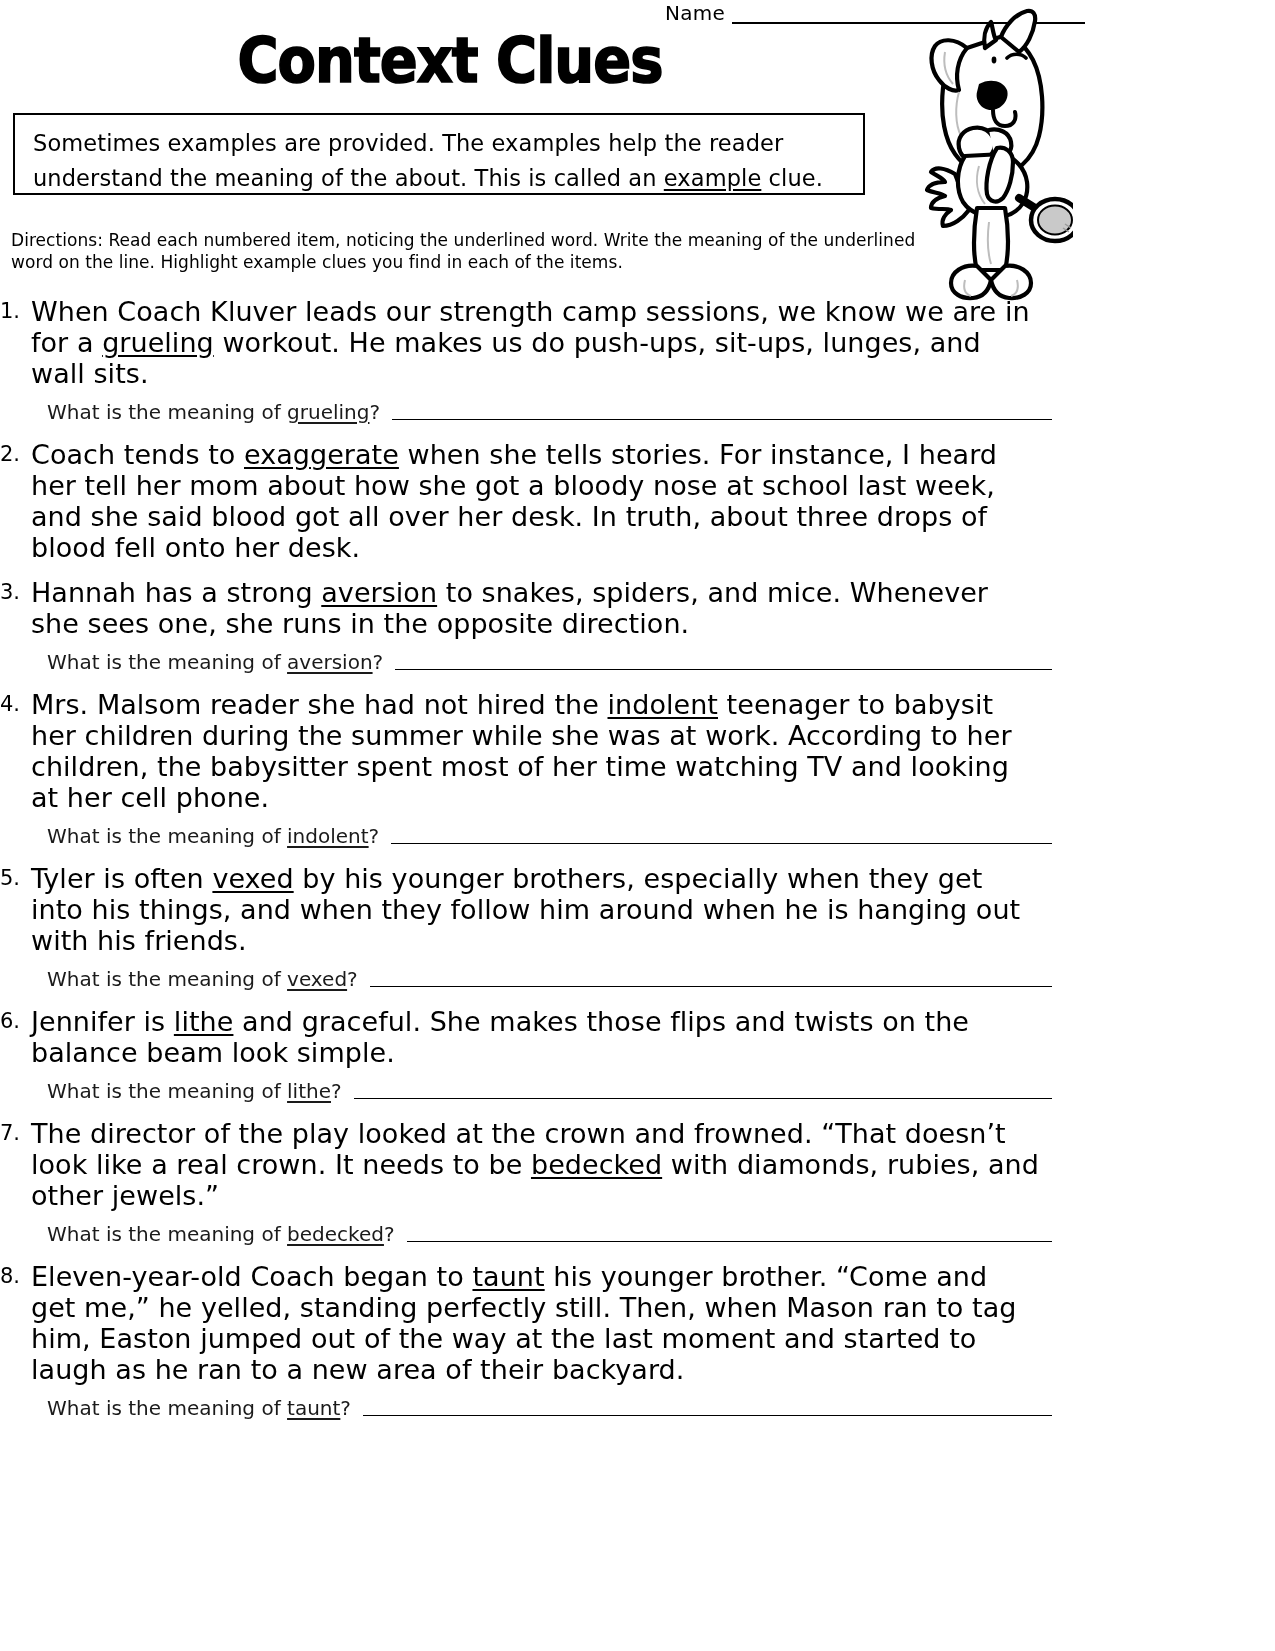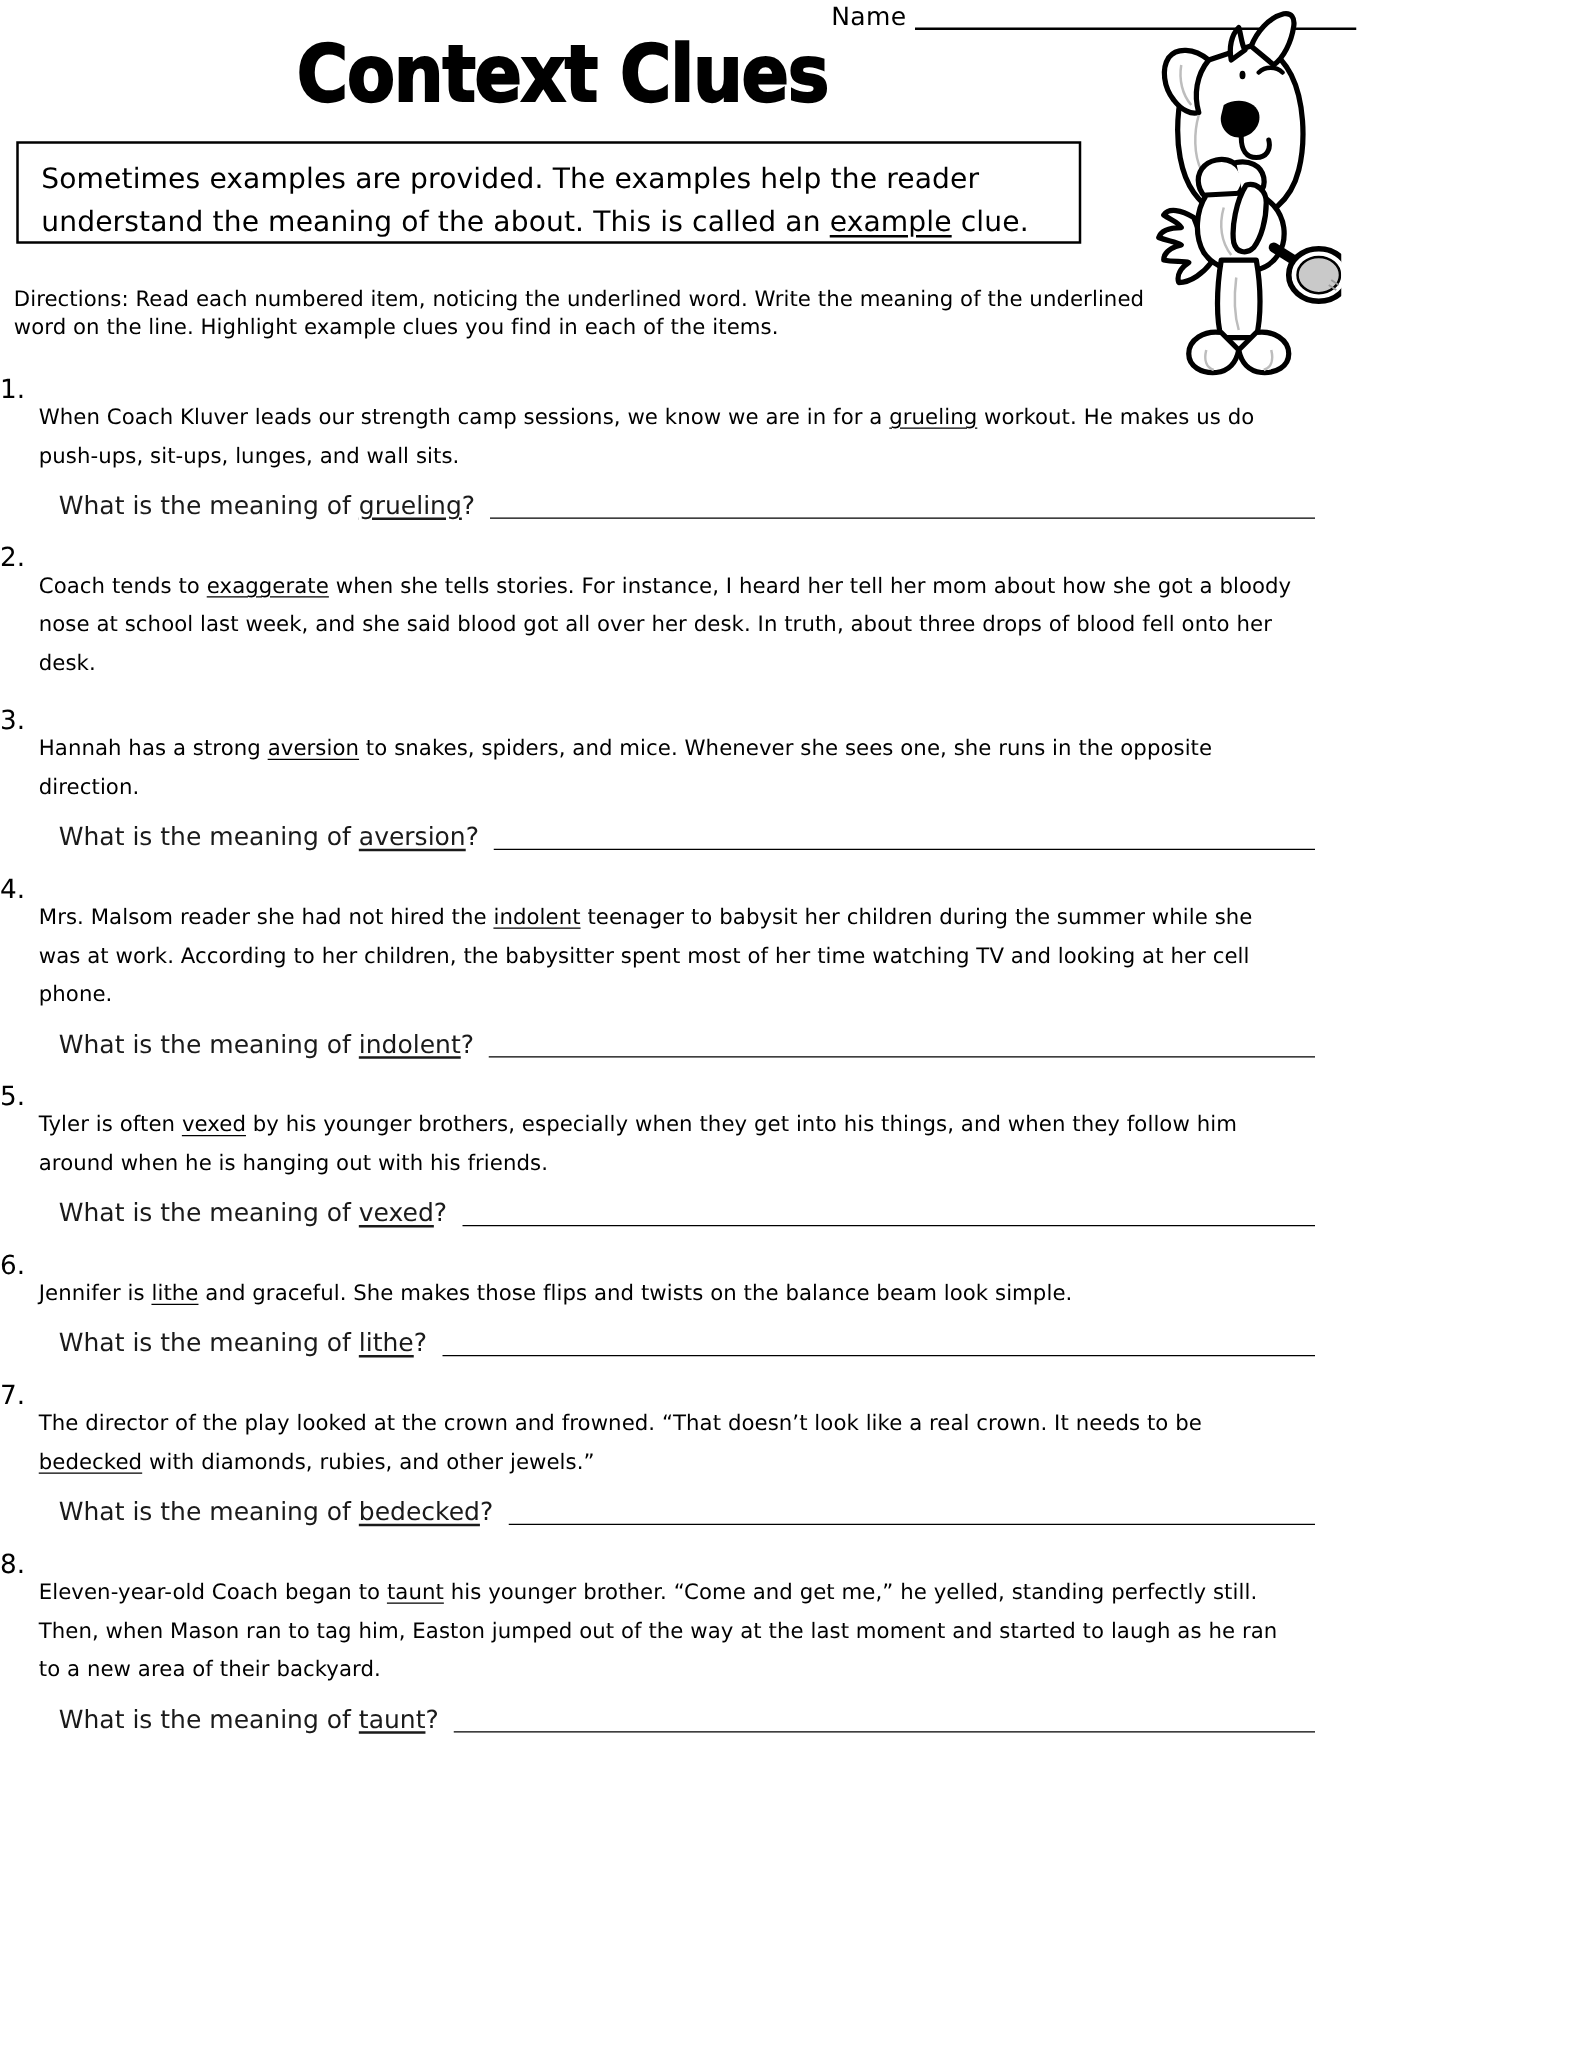--- a/index.html
+++ b/index.html
@@ -106,29 +106,28 @@
     width: 31px;
     flex: 0 0 31px;
     text-align: right;
     font-size: 21px;
     line-height: 31px;
     padding-right: 11px;
     box-sizing: border-box;
   }
   .item-text {
     flex: 1 1 auto;
-    font-size: 17px;
+    font-size: 27px;
     line-height: 31px;
     letter-spacing: 0.05px;
     max-width: 1008px;
-    margin-top: 23px;
   }
   .q-row {
     display: flex;
-    align-items: center;
+    align-items: flex-start;
     margin-top: 10px;
     margin-left: 47px;
     width: 1005px;
   }
   .q-label {
     font-size: 20px;
     line-height: 26px;
     white-space: nowrap;
     color: #1a1a1a;
   }

